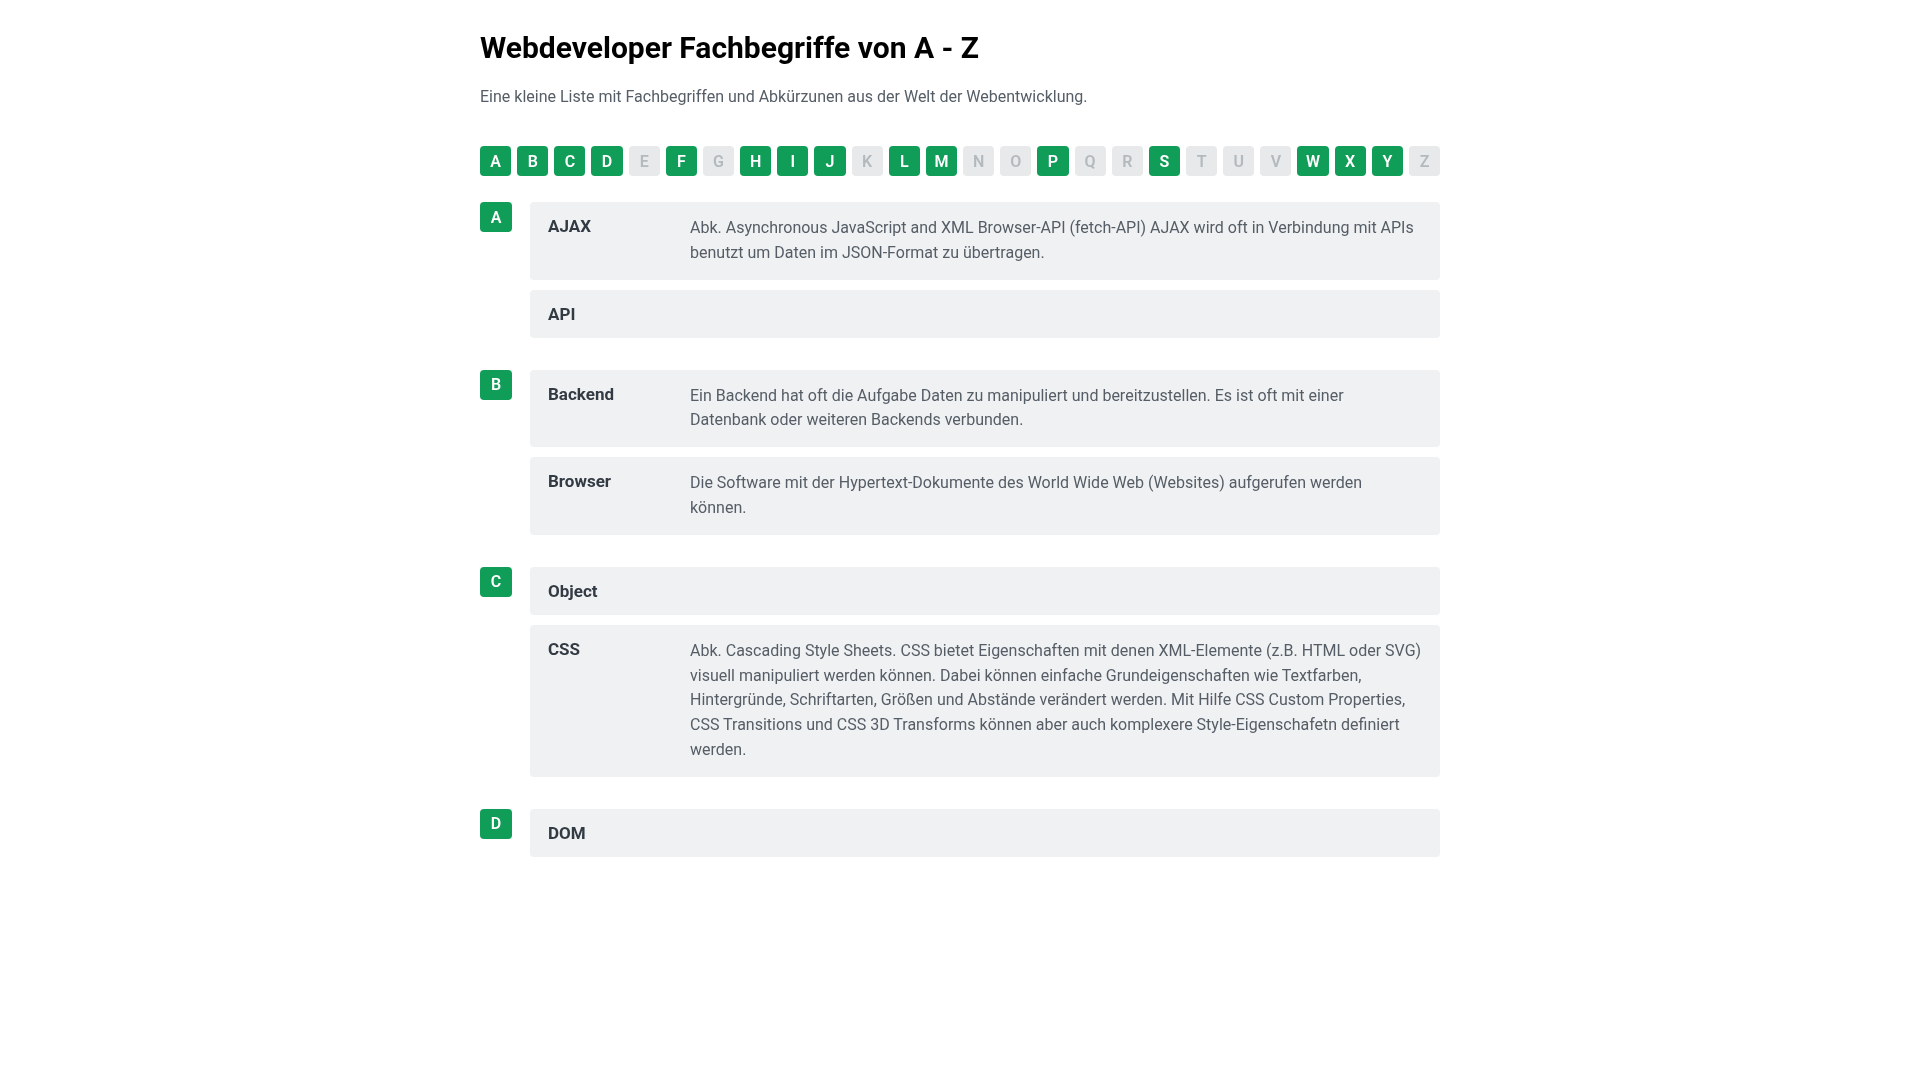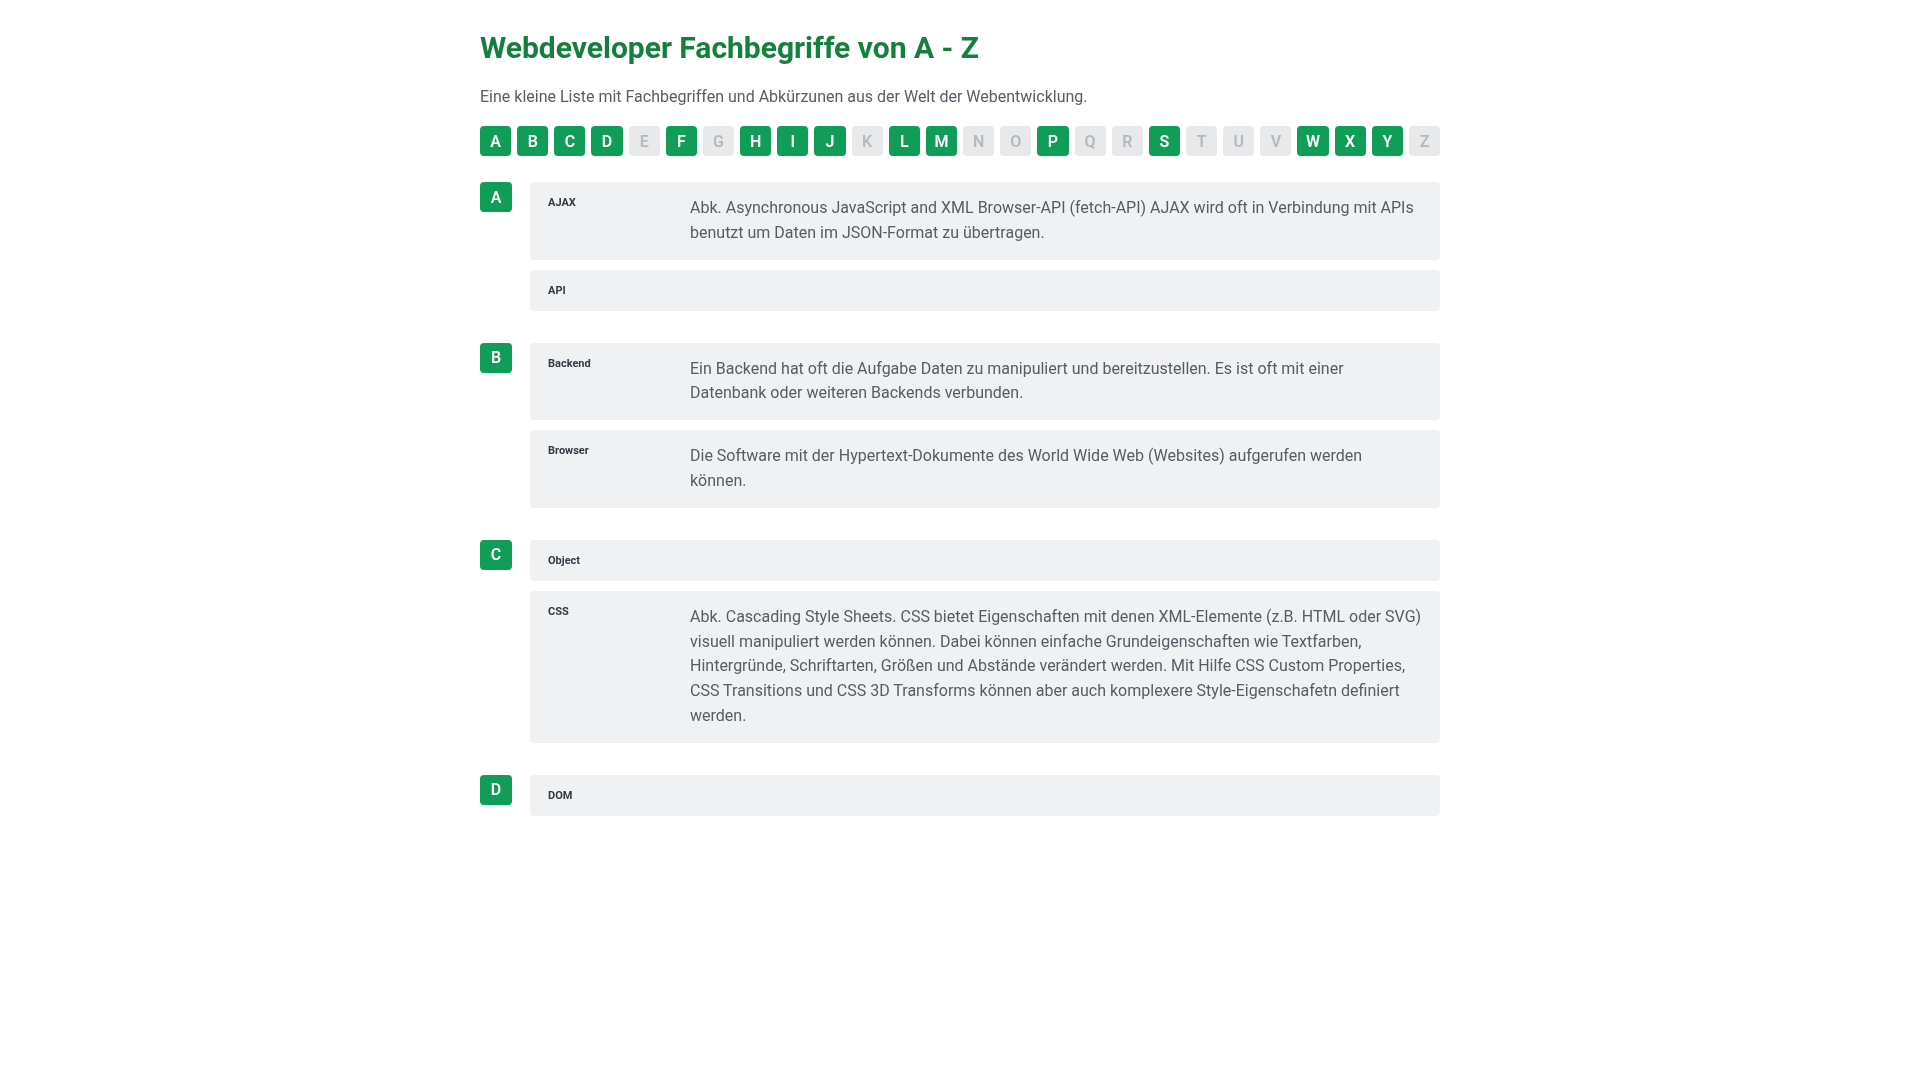--- a/index.html
+++ b/index.html
@@ -6,27 +6,27 @@
     body {
       font-family: -apple-system, BlinkMacSystemFont, "Segoe UI", Roboto, "Helvetica Neue", Arial, sans-serif;
       background:#fff;
       color:#323a43;
       padding:30px 0 40px 0;
     }
     .wrap { width:960px; margin:0 auto; }
     h1 {
       font-size:30px;
       font-weight:700;
-      color:#15803d;
+      color:#000000;
       margin-bottom:22px;
     }
     .intro {
       font-size:16px;
       color:#555d66;
-      margin-bottom:20px;
+      margin-bottom:40px;
     }
     .letters {
       display:flex;
       flex-wrap:nowrap;
       gap:6px;
       margin-bottom:26px;
     }
     .letters a, .letters span {
       display:inline-flex;
       align-items:center;
@@ -73,21 +73,21 @@
       padding:14px 18px;
       margin-bottom:10px;
       display:flex;
       align-items:flex-start;
       gap:20px;
     }
     .term {
       flex:0 0 122px;
       font-weight:700;
       color:#323a43;
-      font-size:11px;
+      font-size:17px;
     }
     .def {
       flex:1;
       color:#555d66;
       font-size:16px;
       line-height:1.55;
     }
   </style>
 </head>
 <body>

